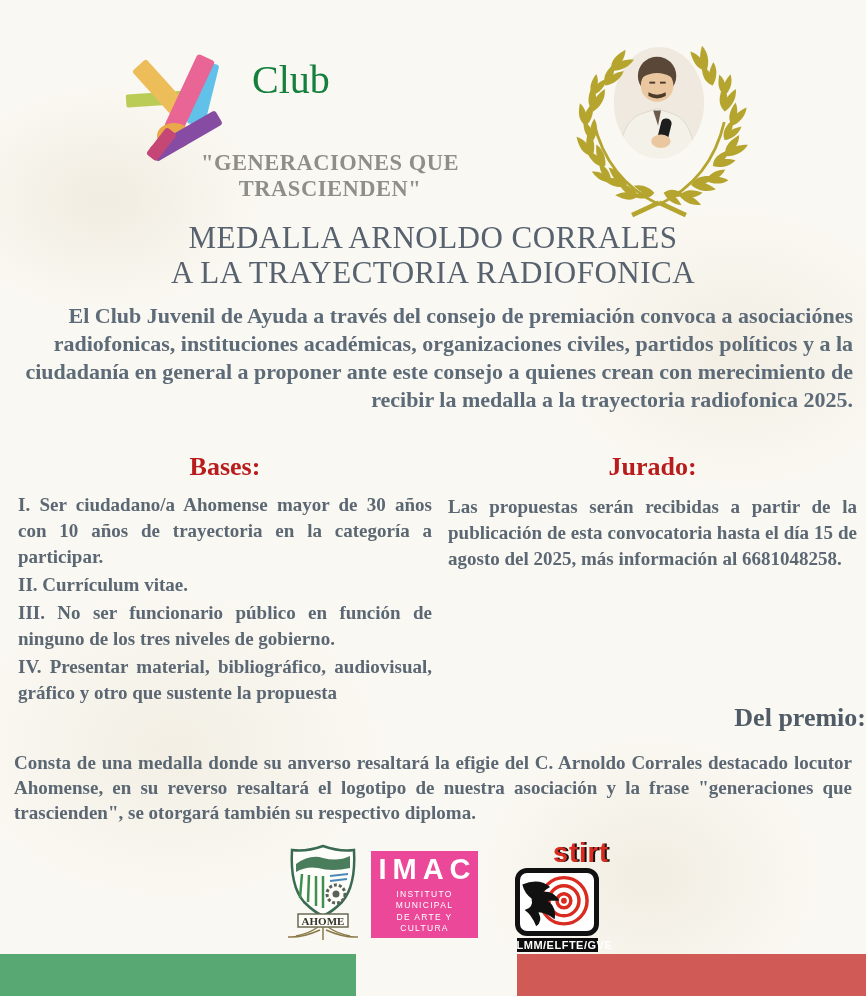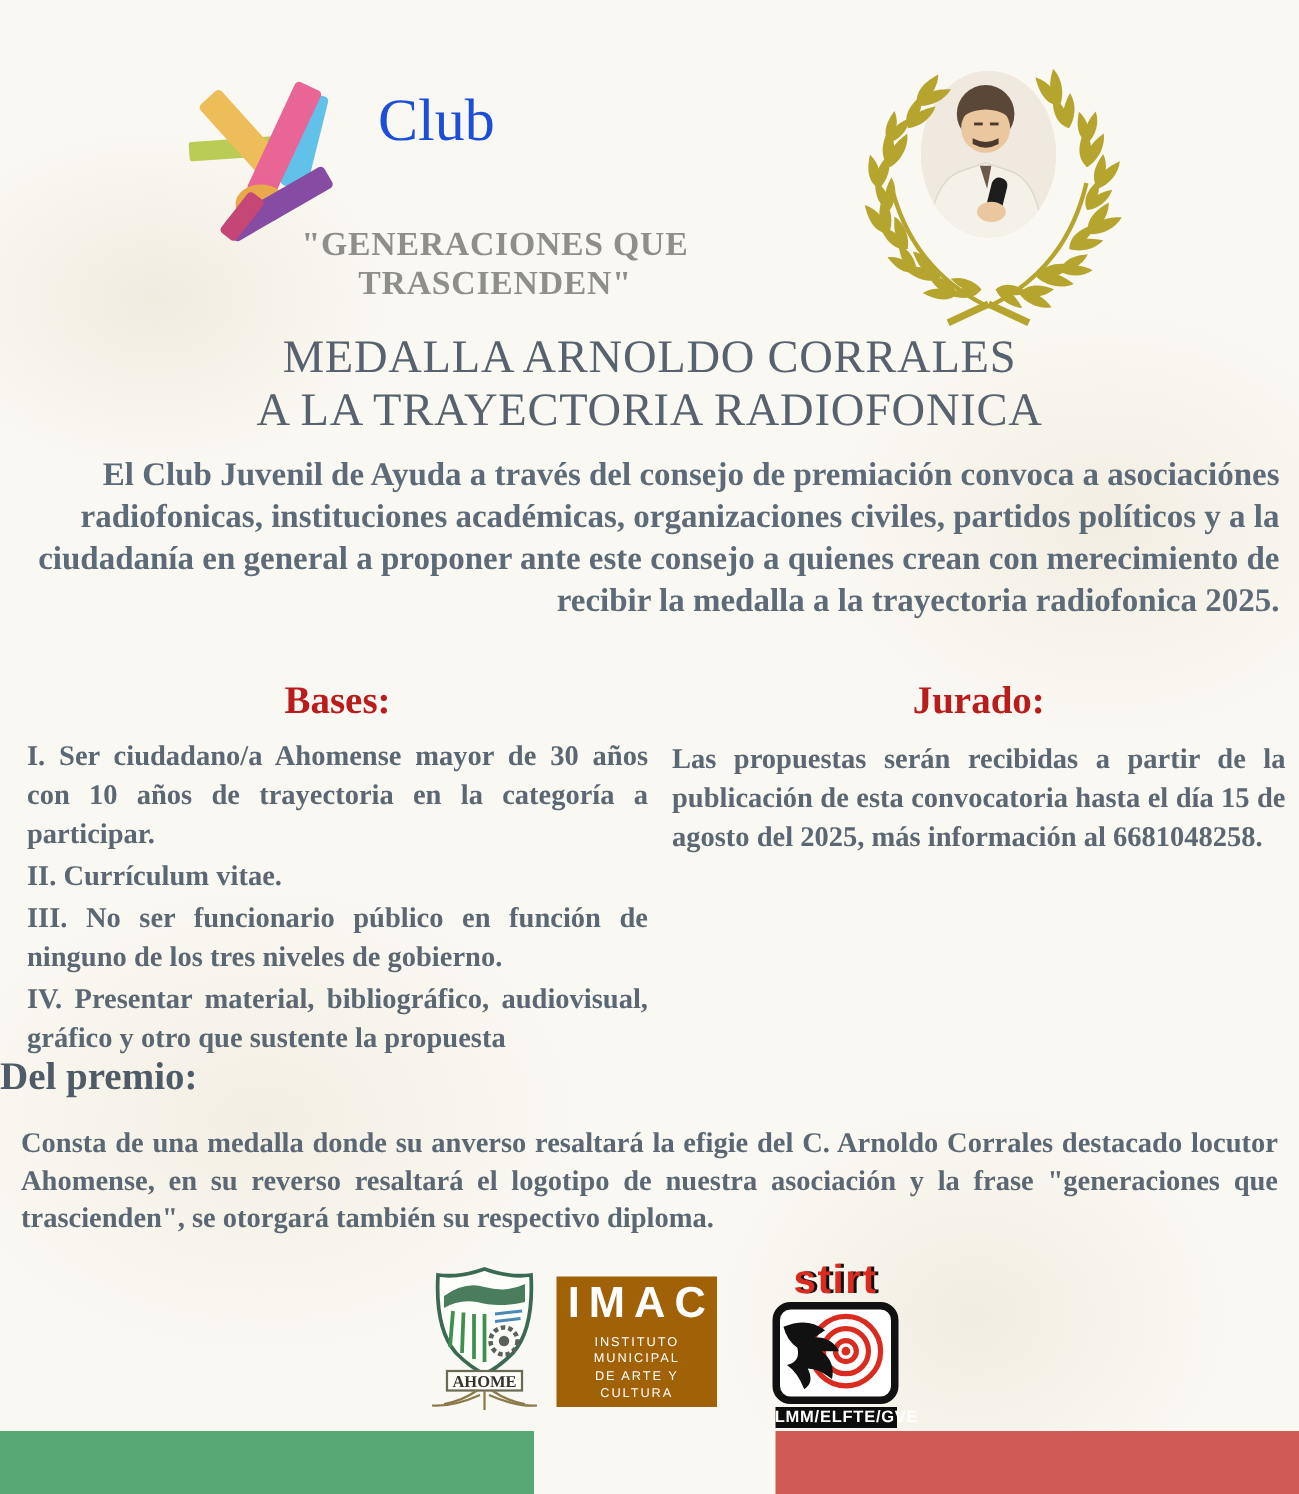--- a/index.html
+++ b/index.html
@@ -13,55 +13,55 @@
     background:
       radial-gradient(220px 160px at 12% 20%, rgba(233,226,210,.55), transparent 70%),
       radial-gradient(260px 200px at 85% 35%, rgba(233,226,210,.45), transparent 70%),
       radial-gradient(300px 220px at 20% 75%, rgba(235,229,214,.5), transparent 70%),
       radial-gradient(240px 200px at 75% 88%, rgba(233,226,210,.5), transparent 70%);
     pointer-events:none;
   }
   .abs{position:absolute;}
   
   .brand-mark{left:122px; top:52px; width:115px; height:115px;}
-  .brand-text{left:252px; top:58px; line-height:1.1; color:#1d4ed8; font-size:40px;}
+  .brand-text{left:252px; top:58px; line-height:1.1; color:#15803d; font-size:40px;}
   .brand-text .l1{display:block;}
   .brand-text .l2{display:block;}
   .tagline{left:120px; top:150px; width:420px; text-align:center;
     font-size:22.5px; font-weight:bold; color:#8f8f89; letter-spacing:.5px;}
   .emblem{left:565px; top:26px; width:188px; height:192px;}
   
   .title{left:0; top:220px; width:866px; text-align:center;
     font-weight:normal; font-size:31px; line-height:35px; color:#57626e; letter-spacing:.5px;}
   
   .intro{left:13px; top:302px; width:840px; text-align:right;
     font-weight:bold; font-size:22px; line-height:28px; color:#5d6a77;}
   
   .col{top:452px; text-align:justify;}
   .col.left{left:18px; width:414px;}
   .col.right{left:448px; width:409px;}
   .col h2{margin:0 0 10px 0; text-align:center; font-size:26px; color:#b91c1c;}
   .col p{margin:0 0 2px 0; font-weight:bold; font-size:19px; line-height:26px;}
   .col p.gap{margin-top:12px;}
   
-  .premio-h{left:0; top:703px; width:866px; text-align:left; font-size:26px;
+  .premio-h{left:0; top:703px; width:866px; text-align:right; font-size:26px;
     font-weight:bold; color:#4f5b66;}
   .premio-b{left:14px; top:750px; width:838px; text-align:justify;
     font-weight:bold; font-size:19px; line-height:25px;}
   
   .ahome{left:268px; top:842px; width:110px; height:104px;}
-  .imac{left:371px; top:851px; width:107px; height:87px; background:#a16207;
+  .imac{left:371px; top:851px; width:107px; height:87px; background:#ec4899;
     display:flex; flex-direction:column; align-items:center; justify-content:center;
     font-family:"Liberation Sans", sans-serif; color:#fff;}
   .imac .big{font-size:29px; font-weight:bold; letter-spacing:6px; line-height:1; margin-left:6px;}
   .imac .sm{font-size:8.5px; letter-spacing:1.3px; margin-top:5px; text-align:center; line-height:1.35;}
   .stirt{left:505px; top:840px; width:104px; height:104px;
     font-family:"Liberation Sans", sans-serif; text-align:center;}
   .stirt .acr{font-size:27px; font-weight:bold; letter-spacing:1px; line-height:1;
-    color:#d92b1f; text-shadow:2px 0 0 #111;}
+    color:#d92b1f; text-shadow:2px 0 0 #111;text-align:right;}
   .stirt .box{position:relative; width:74px; height:58px; margin:1px auto 0;
     border:5px solid #111; border-radius:12px; background:#fff; overflow:hidden;}
   .stirt .box svg{position:absolute; inset:0;}
   .stirt .band{width:81px; margin:2px auto 0; background:#0d0d0d; color:#fff;
     font-size:11px; font-weight:bold; letter-spacing:.5px; padding:1px 0;}
   
   .bar{top:954px; height:42px;}
   .bar.green{left:0; width:356px;}
   .bar.red{left:517px; width:349px;}
 </style>

